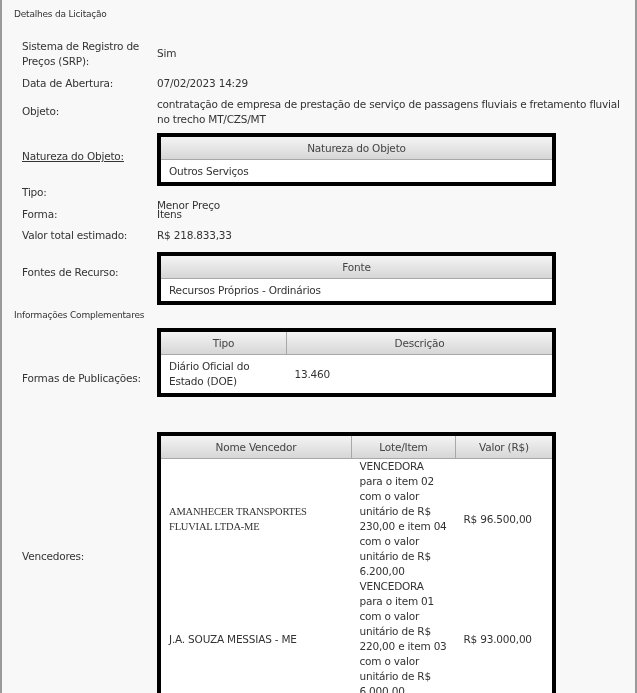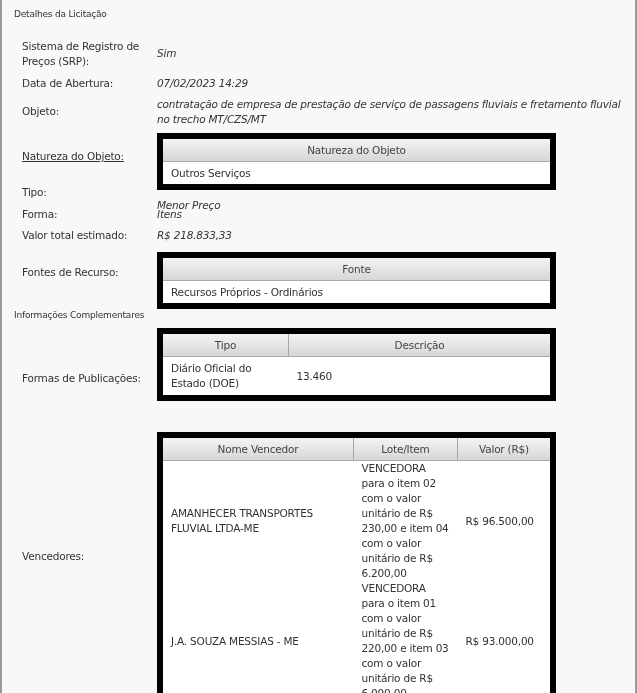--- a/index.html
+++ b/index.html
@@ -19,25 +19,25 @@
   .section-title {
     position: absolute; left: 14px;
     font-size: 9px; color: #333; letter-spacing: -0.2px;
   }
   .label {
     position: absolute; left: 22px; width: 128px;
     font-size: 10.5px; line-height: 15px; color: #333; letter-spacing: -0.2px;
   }
   .value {
     position: absolute; left: 157px;
-    font-size: 10.5px; line-height: 15px; color: #333; letter-spacing: -0.2px; font-style: italic;
+    font-size: 10.5px; line-height: 15px; color: #333; letter-spacing: -0.2px;
   }
   .tbl {
     position: absolute; left: 157px; width: 399px;
-    border: 6px solid #000000; background: #fff;
+    border: 4px solid #000000; background: #fff;
     border-collapse: collapse;
     font-size: 10.5px; letter-spacing: -0.2px; color: #333;
   }
   .tbl th {
     background: linear-gradient(#f4f4f4, #d6d6d6);
     font-weight: normal; color: #444;
     height: 22px; padding: 0; text-align: center;
     border-bottom: 1px solid #a8a8a8;
     border-left: 1px solid #a8a8a8;
   }
@@ -119,21 +119,21 @@
 <table class="tbl" style="top:432px;">
   <thead>
     <tr>
       <th style="width:190px;">Nome Vencedor</th>
       <th style="width:103px;">Lote/Item</th>
       <th>Valor (R$)</th>
     </tr>
   </thead>
   <tbody>
     <tr>
-      <td style="height:112px;">AMANHECER TRANSPORTES FLUVIAL LTDA-ME</td>
+      <td style="height:112px;font-family:Liberation Serif, serif;">AMANHECER TRANSPORTES FLUVIAL LTDA-ME</td>
       <td style="padding:0 8px 0 8px;">VENCEDORA para o item 02 com o valor unitário de R$ 230,00 e item 04 com o valor unitário de R$ 6.200,00</td>
       <td>R$ 96.500,00</td>
     </tr>
     <tr>
       <td style="height:112px;">J.A. SOUZA MESSIAS - ME</td>
       <td style="padding:0 8px 0 8px;">VENCEDORA para o item 01 com o valor unitário de R$ 220,00 e item 03 com o valor unitário de R$ 6.000,00</td>
       <td>R$ 93.000,00</td>
     </tr>
   </tbody>
 </table>

